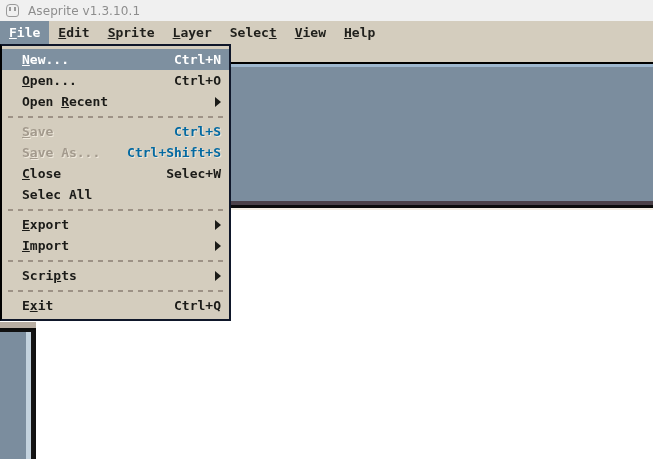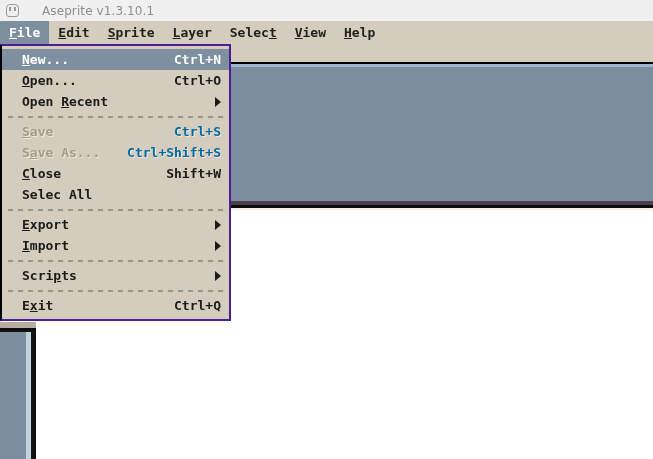--- a/index.html
+++ b/index.html
@@ -25,21 +25,20 @@
   }
 
   
   .titlebar {
     position: absolute;
     left: 0; top: 0;
     width: 653px; height: 21px;
     background: #f0f0f0;
     display: flex;
     align-items: center;
-    gap: 14px;
   }
   .titlebar-icon {
     width: 16px; height: 16px;
     margin-left: 5px;
     margin-right: 7px;
     position: relative;
     flex: 0 0 auto;
   }
   .titlebar-icon .glyph {
     position: absolute;
@@ -191,21 +190,21 @@
     width: 36px; height: 2px;
     background: #0d0d0d;
   }
 
   
   .menu-popup {
     position: absolute;
     left: 0; top: 44px;
     width: 231px;
     background: #d4cdbe;
-    border: 2px solid #4c1d95;
+    border: 2px solid #0f172a;
     border-left: 2px solid #000000;
     box-sizing: border-box;
     padding: 3px 0 3px 0;
     z-index: 40;
   }
   .menu-popup-inner {
     background: #d4cdbe;
   }
   .mi {
     position: relative;
@@ -339,21 +338,21 @@
         <div class="mi disabled">
           <span class="label"><span class="mn">S</span>ave</span>
           <span class="accel">Ctrl+S</span>
         </div>
         <div class="mi disabled">
           <span class="label">S<span class="mn">a</span>ve As...</span>
           <span class="accel">Ctrl+Shift+S</span>
         </div>
         <div class="mi">
           <span class="label"><span class="mn">C</span>lose</span>
-          <span class="accel">Shift+W</span>
+          <span class="accel">Selec+W</span>
         </div>
         <div class="mi">
           <span class="label">Selec All</span>
         </div>
         <div class="mi-sep">
           <div class="line"></div>
         </div>
         <div class="mi">
           <span class="label"><span class="mn">E</span>xport</span>
           <span class="arrow"></span>

